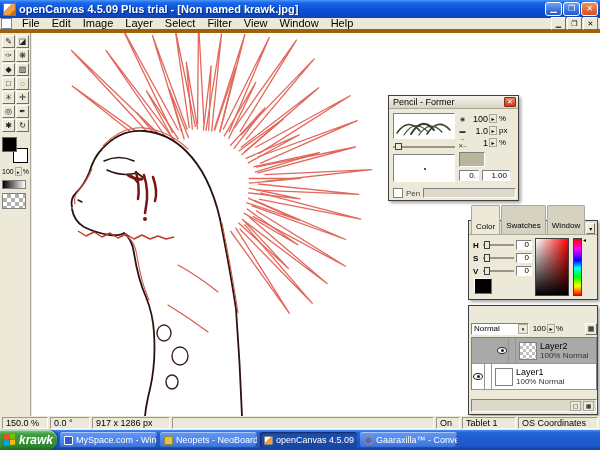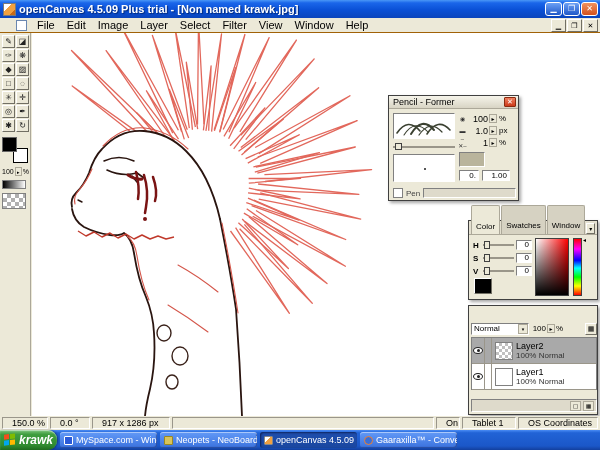--- a/index.html
+++ b/index.html
@@ -11,21 +11,21 @@
   .titlebar{position:absolute;left:0;top:0;width:600px;height:18px;
     background:linear-gradient(180deg,#4a97f7 0%,#1a66ea 16%,#0a50d6 55%,#0a44bc 100%);
     display:flex;align-items:center;padding:0 2px 0 3px;}
   .app-icon{width:13px;height:13px;flex:none;background:linear-gradient(135deg,#ffffff 0 35%,#f0a040 35% 75%,#c86a18 75%);border:1px solid #7a7a7a;margin-right:3px;}
   .win-title{color:#fff;font-size:11px;font-weight:bold;flex:1;white-space:nowrap;overflow:hidden;text-shadow:1px 1px 1px #00287a;}
   .tb-btn{width:17px;height:14px;margin-left:1px;border:1px solid #fff;border-radius:3px;color:#fff;
     font-size:8px;line-height:12px;text-align:center;background:linear-gradient(180deg,#6ba0f5,#2058c8);cursor:default;}
   .tb-btn.close{background:linear-gradient(180deg,#f0925e,#d4511e);}
 
   
-  .menubar{position:absolute;left:0;top:18px;width:600px;height:15px;background:#ece9d8;display:flex;align-items:center;font-size:11px;padding-left:15px;border-bottom:1px solid #a16207;}
+  .menubar{position:absolute;left:0;top:18px;width:600px;height:15px;background:#ece9d8;display:flex;align-items:center;font-size:11px;padding-left:0;border-bottom:4px solid #a16207;}
   .doc-icon{width:11px;height:11px;background:#fff;border:1px solid #6a87b0;margin:0 4px 0 1px;flex:none;}
   .mi{padding:0 6px;height:15px;line-height:15px;color:#000;}
   .mdi-btns{margin-left:auto;display:flex;padding-right:2px;}
   .mdi-btn{width:15px;height:13px;background:#ece9d8;border:1px solid;border-color:#fff #716f64 #716f64 #fff;font-size:7px;line-height:11px;text-align:center;margin-left:1px;color:#000;}
 
   
   .main{position:absolute;left:0;top:33px;width:600px;height:383px;background:#ece9d8;overflow:hidden;}
 
   
   .toolpanel{position:absolute;left:0;top:0;width:31px;height:383px;background:#ece9d8;border-right:1px solid #aca899;padding:2px 1px 0 2px;z-index:2;}
@@ -96,36 +96,36 @@
   #layers-panel{left:468px;top:272px;width:130px;height:110px;}
   .lp-ctrl{position:absolute;left:2px;top:16px;width:126px;height:13px;display:flex;align-items:center;gap:2px;}
   .blend-select{width:58px;height:12px;background:#fff;border:1px solid;border-color:#808080 #fff #fff #808080;display:flex;align-items:center;font-size:8px;padding-left:2px;}
   .blend-select .dd{margin-left:auto;width:10px;height:10px;background:#ece9d8;border:1px solid #aca899;font-size:5px;text-align:center;line-height:9px;}
   .lp-op{display:flex;align-items:center;gap:1px;}
   .lp-op .val{font-size:8px;width:15px;text-align:right;}
   .lp-op .unit{font-size:8px;}
   .lp-lockbtn{margin-left:auto;width:12px;height:12px;border:1px solid;border-color:#fff #716f64 #716f64 #fff;background:#ece9d8;font-size:7px;text-align:center;line-height:10px;}
   .layer-list{position:absolute;left:2px;top:31px;width:126px;height:53px;background:#fff;border:1px solid #808080;}
   .layer-row{height:26px;display:flex;align-items:center;border-bottom:1px solid #9a968a;background:#fff;}
-  .layer-row.selected{background:#a9a9a9;}
+  .layer-row.selected{background:#a9a9a9;padding-left:24px;}
   .eye-cell{width:13px;display:flex;justify-content:center;border-right:1px solid #9a968a;align-self:stretch;align-items:center;}
   .eye{width:10px;height:7px;border:1px solid #222;border-radius:50%;position:relative;background:#fff;}
   .eye::after{content:"";position:absolute;left:2.5px;top:1px;width:3px;height:3px;background:#222;border-radius:50%;}
   .pen-cell{width:7px;align-self:stretch;border-right:1px solid #9a968a;}
   .layer-thumb{width:18px;height:18px;border:1px solid #808080;margin:0 3px;background:#fff;flex:none;}
   .layer-thumb.transparent{background-color:#fff;background-image:linear-gradient(45deg,#c0c0c0 25%,transparent 25%,transparent 75%,#c0c0c0 75%),linear-gradient(45deg,#c0c0c0 25%,transparent 25%,transparent 75%,#c0c0c0 75%);background-size:6px 6px;background-position:0 0,3px 3px;}
   .layer-texts{display:flex;flex-direction:column;line-height:10px;}
   .layer-name{font-size:9px;color:#000;}
   .layer-info{font-size:8px;color:#333;}
   .lp-bottom{position:absolute;left:2px;bottom:2px;width:126px;height:13px;background:#dedacb;border:1px solid;border-color:#808080 #fff #fff #808080;display:flex;justify-content:flex-end;align-items:center;gap:2px;padding-right:2px;}
   .lp-ico{width:11px;height:10px;border:1px solid #aca899;background:#ece9d8;font-size:6px;text-align:center;line-height:9px;}
 
   
   .statusbar{position:absolute;left:0;top:416px;width:600px;height:14px;background:#ece9d8;display:flex;gap:2px;padding:1px 2px;font-size:9px;color:#000;}
-  .sb-cell{border:1px solid;border-color:#9a968a #fff #fff #9a968a;padding:0 9px;line-height:10px;white-space:nowrap;overflow:hidden;}
+  .sb-cell{border:1px solid;border-color:#9a968a #fff #fff #9a968a;padding:0 3px;line-height:10px;white-space:nowrap;overflow:hidden;}
   .sb-zoom{width:46px;}
   .sb-angle{width:40px;}
   .sb-size{width:78px;}
   .sb-fill{flex:1;}
   .sb-on{width:24px;}
   .sb-tablet{width:54px;}
   .sb-coords{width:80px;}
 
   
   .taskbar{position:absolute;left:0;top:430px;width:600px;height:20px;

